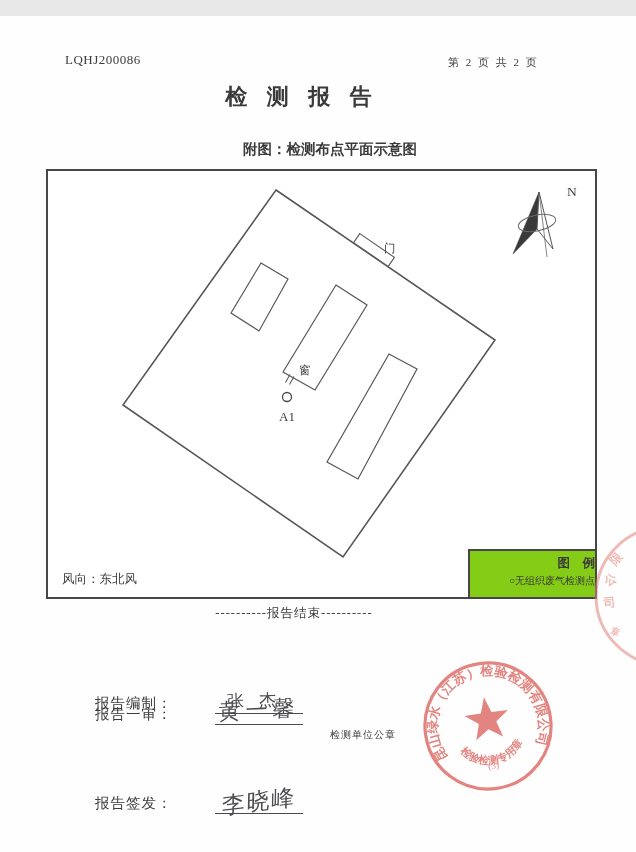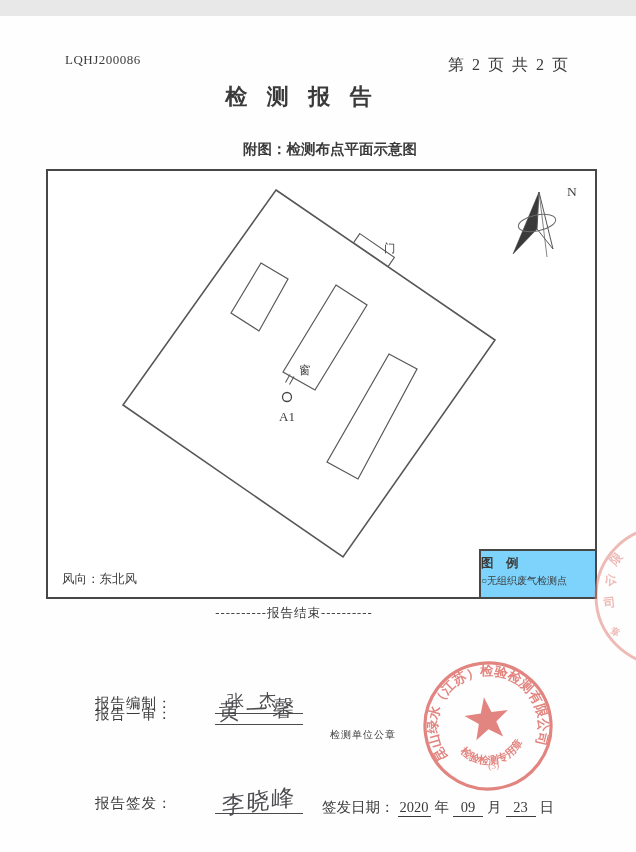--- a/index.html
+++ b/index.html
@@ -3,39 +3,39 @@
 <meta charset="utf-8">
 <style>
   html,body{margin:0;padding:0;background:#e8e8e8;}
   .page{
     position:relative;width:636px;height:852px;margin:16px auto;
     background:#fefefe;overflow:hidden;
     font-family:"Liberation Serif","DejaVu Serif",serif;
     color:#3b3b3b;
   }
   .doc-number{position:absolute;left:65px;top:36px;font-size:13px;letter-spacing:.5px;}
-  .page-indicator{position:absolute;left:448px;top:39px;font-size:16px;letter-spacing:2px;}
+  .page-indicator{position:absolute;left:448px;top:39px;font-size:11px;letter-spacing:2px;}
   .report-title{
     position:absolute;left:0;top:66px;width:636px;text-align:center;
     font-size:22px;font-weight:bold;letter-spacing:7px;color:#3a3a3a;
     transform:translateX(-16px);
   }
   .report-subtitle{
     position:absolute;left:0;top:124px;width:636px;text-align:center;
     font-size:14.5px;font-weight:bold;transform:translateX(12px);
   }
   .figure-frame{
     position:absolute;left:46px;top:153px;width:551px;height:430px;
     border:2px solid #474747;box-sizing:border-box;background:#fff;
   }
   .figure-frame svg{position:absolute;left:-2px;top:-2px;}
   .legend-box{
-    position:absolute;right:-2px;bottom:-2px;width:118px;height:50px;
-    border:2px solid #474747;box-sizing:border-box;background:#7dd3fc;
-    text-align:left;
+    position:absolute;right:-2px;bottom:-2px;width:129px;height:50px;
+    border:2px solid #474747;box-sizing:border-box;background:#84cc16;
+    text-align:right;
   }
   .legend-title{font-size:12.5px;font-weight:bold;margin-top:4px;white-space:pre;}
   .legend-item{font-size:10px;margin-top:2px;white-space:nowrap;}
   .end-note{
     position:absolute;left:0;top:589px;width:636px;text-align:center;
     font-size:12.5px;letter-spacing:1px;transform:translateX(-24px);
   }
   .sig-row{position:absolute;left:95px;display:flex;align-items:flex-end;height:22px;gap:36px;}
   .sig-row.r1{top:676px;} .sig-row.r2{top:687px;} .sig-row.r3{top:744px;} .sig-row.r4{top:776px;}
   .sig-label{font-size:14.5px;letter-spacing:1px;white-space:nowrap;padding-bottom:1px;}
@@ -124,21 +124,20 @@
     </span>
   </div>
   <div class="sig-row r4">
     <span class="sig-label">报告签发：</span>
     <span class="sig-line">
       <span class="hw hw4">李晓峰</span>
     </span>
   </div>
 
   <div class="seal-caption">检测单位公章</div>
-  <div class="issue-date"><span>签发日期：</span><span class="u">2020</span><span class="unit">年</span><span class="u">09</span><span class="unit">月</span><span class="u">23</span><span class="unit">日</span></div>
 
   <div class="seal-main">
     <svg width="138" height="138" viewBox="0 0 138 138">
       <g transform="rotate(-8 69 69)" opacity="0.82">
         <circle cx="69" cy="69" r="63" fill="none" stroke="#dd6a64" stroke-width="3.2"></circle>
         <path id="sealArcTop" d="M 24.8 94.5 A 51 51 0 1 1 113.2 94.5" fill="none"></path>
         <text font-size="13" font-weight="bold" fill="#dd6a64" letter-spacing="0">
           <textPath href="#sealArcTop" startOffset="0" textLength="212" lengthAdjust="spacingAndGlyphs">昆山绿水（江苏）检验检测有限公司</textPath>
         </text>
         <polygon fill="#dd6a64" points="69,40 74.4,55.6 90.9,55.9 77.8,65.8 82.5,81.6 69,72.2 55.5,81.6 60.2,65.8 47.1,55.9 63.6,55.6"></polygon>

